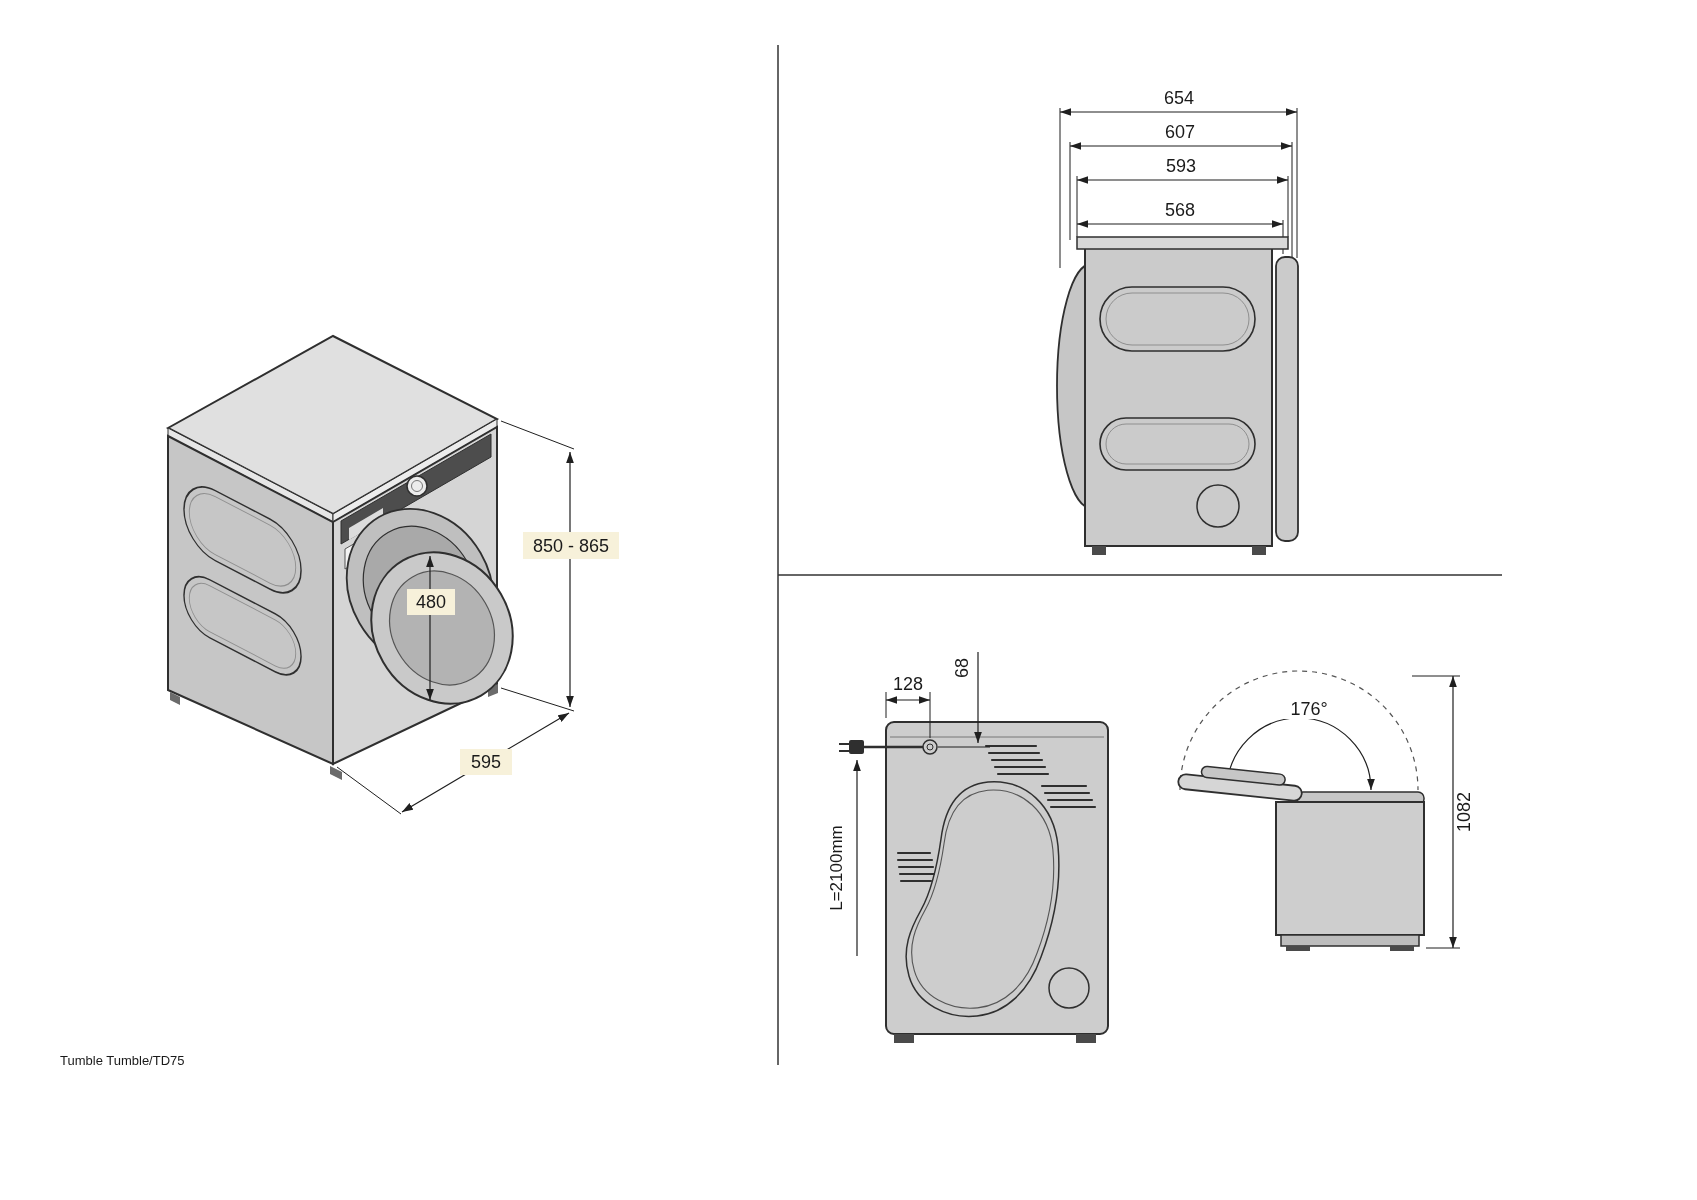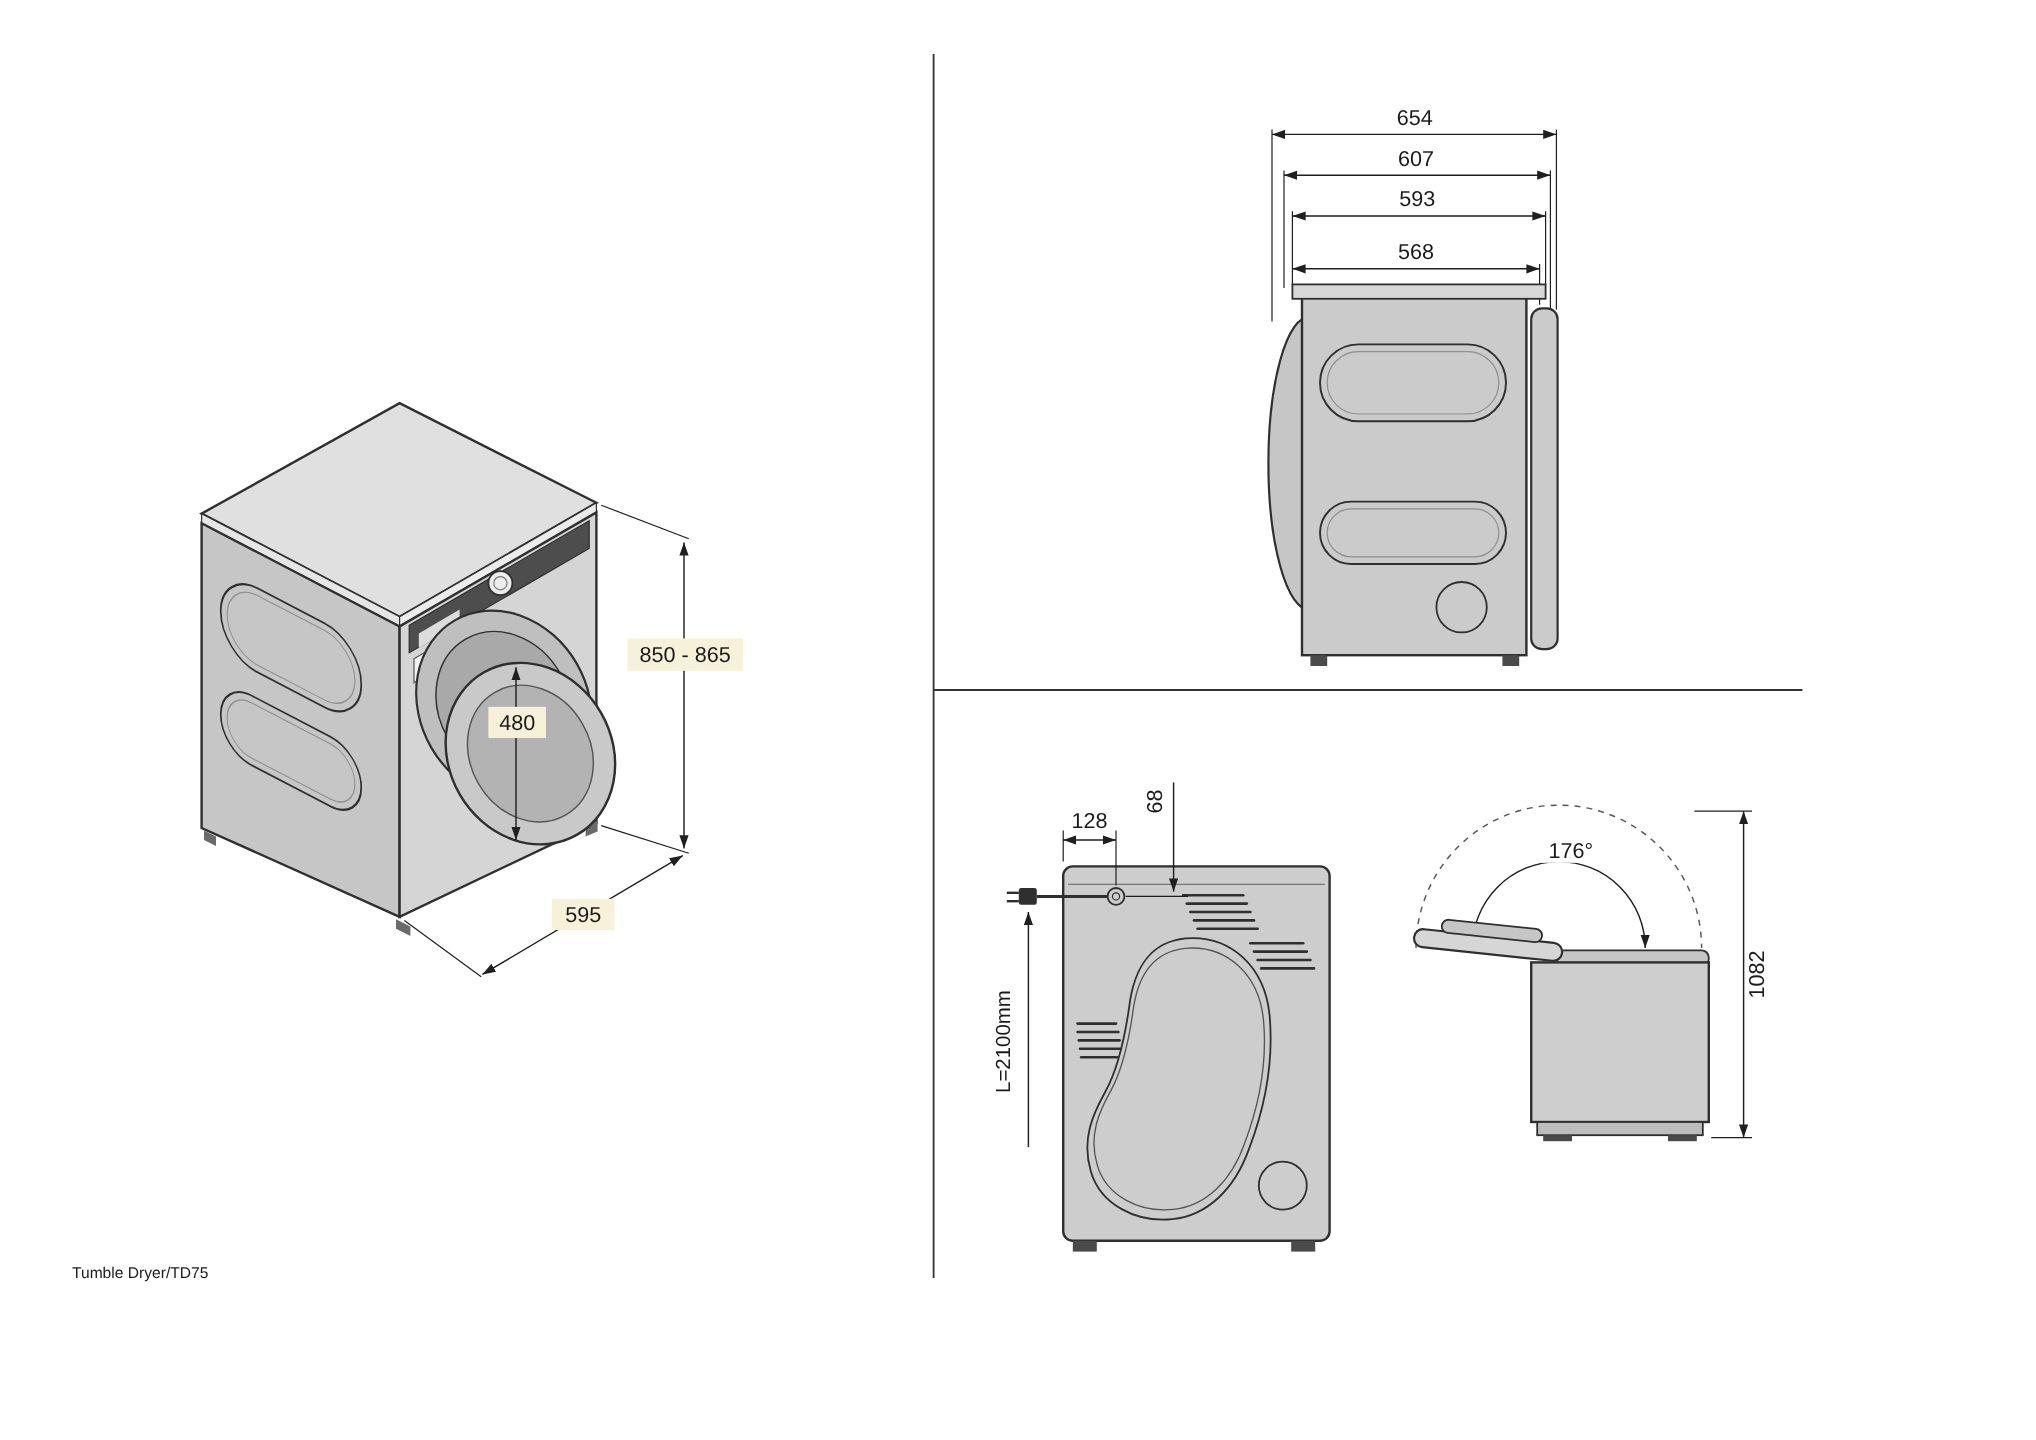--- a/index.html
+++ b/index.html
@@ -236,14 +236,14 @@
 
     <g>
       <line class="extline" x1="1412" y1="676" x2="1460" y2="676"></line>
       <line class="extline" x1="1426" y1="948" x2="1460" y2="948"></line>
       <line class="dimline" x1="1453" y1="676" x2="1453" y2="948" marker-start="url(#arrow)" marker-end="url(#arrow)"></line>
       <text class="dim-text" x="1470" y="812" text-anchor="middle" transform="rotate(-90 1470 812)">1082</text>
     </g>
   </g>
 </svg>
 
-<div class="footer">Tumble Dryer/TD75</div>
+<div class="footer">Tumble Tumble/TD75</div>
 </div>
 
 </body></html>

